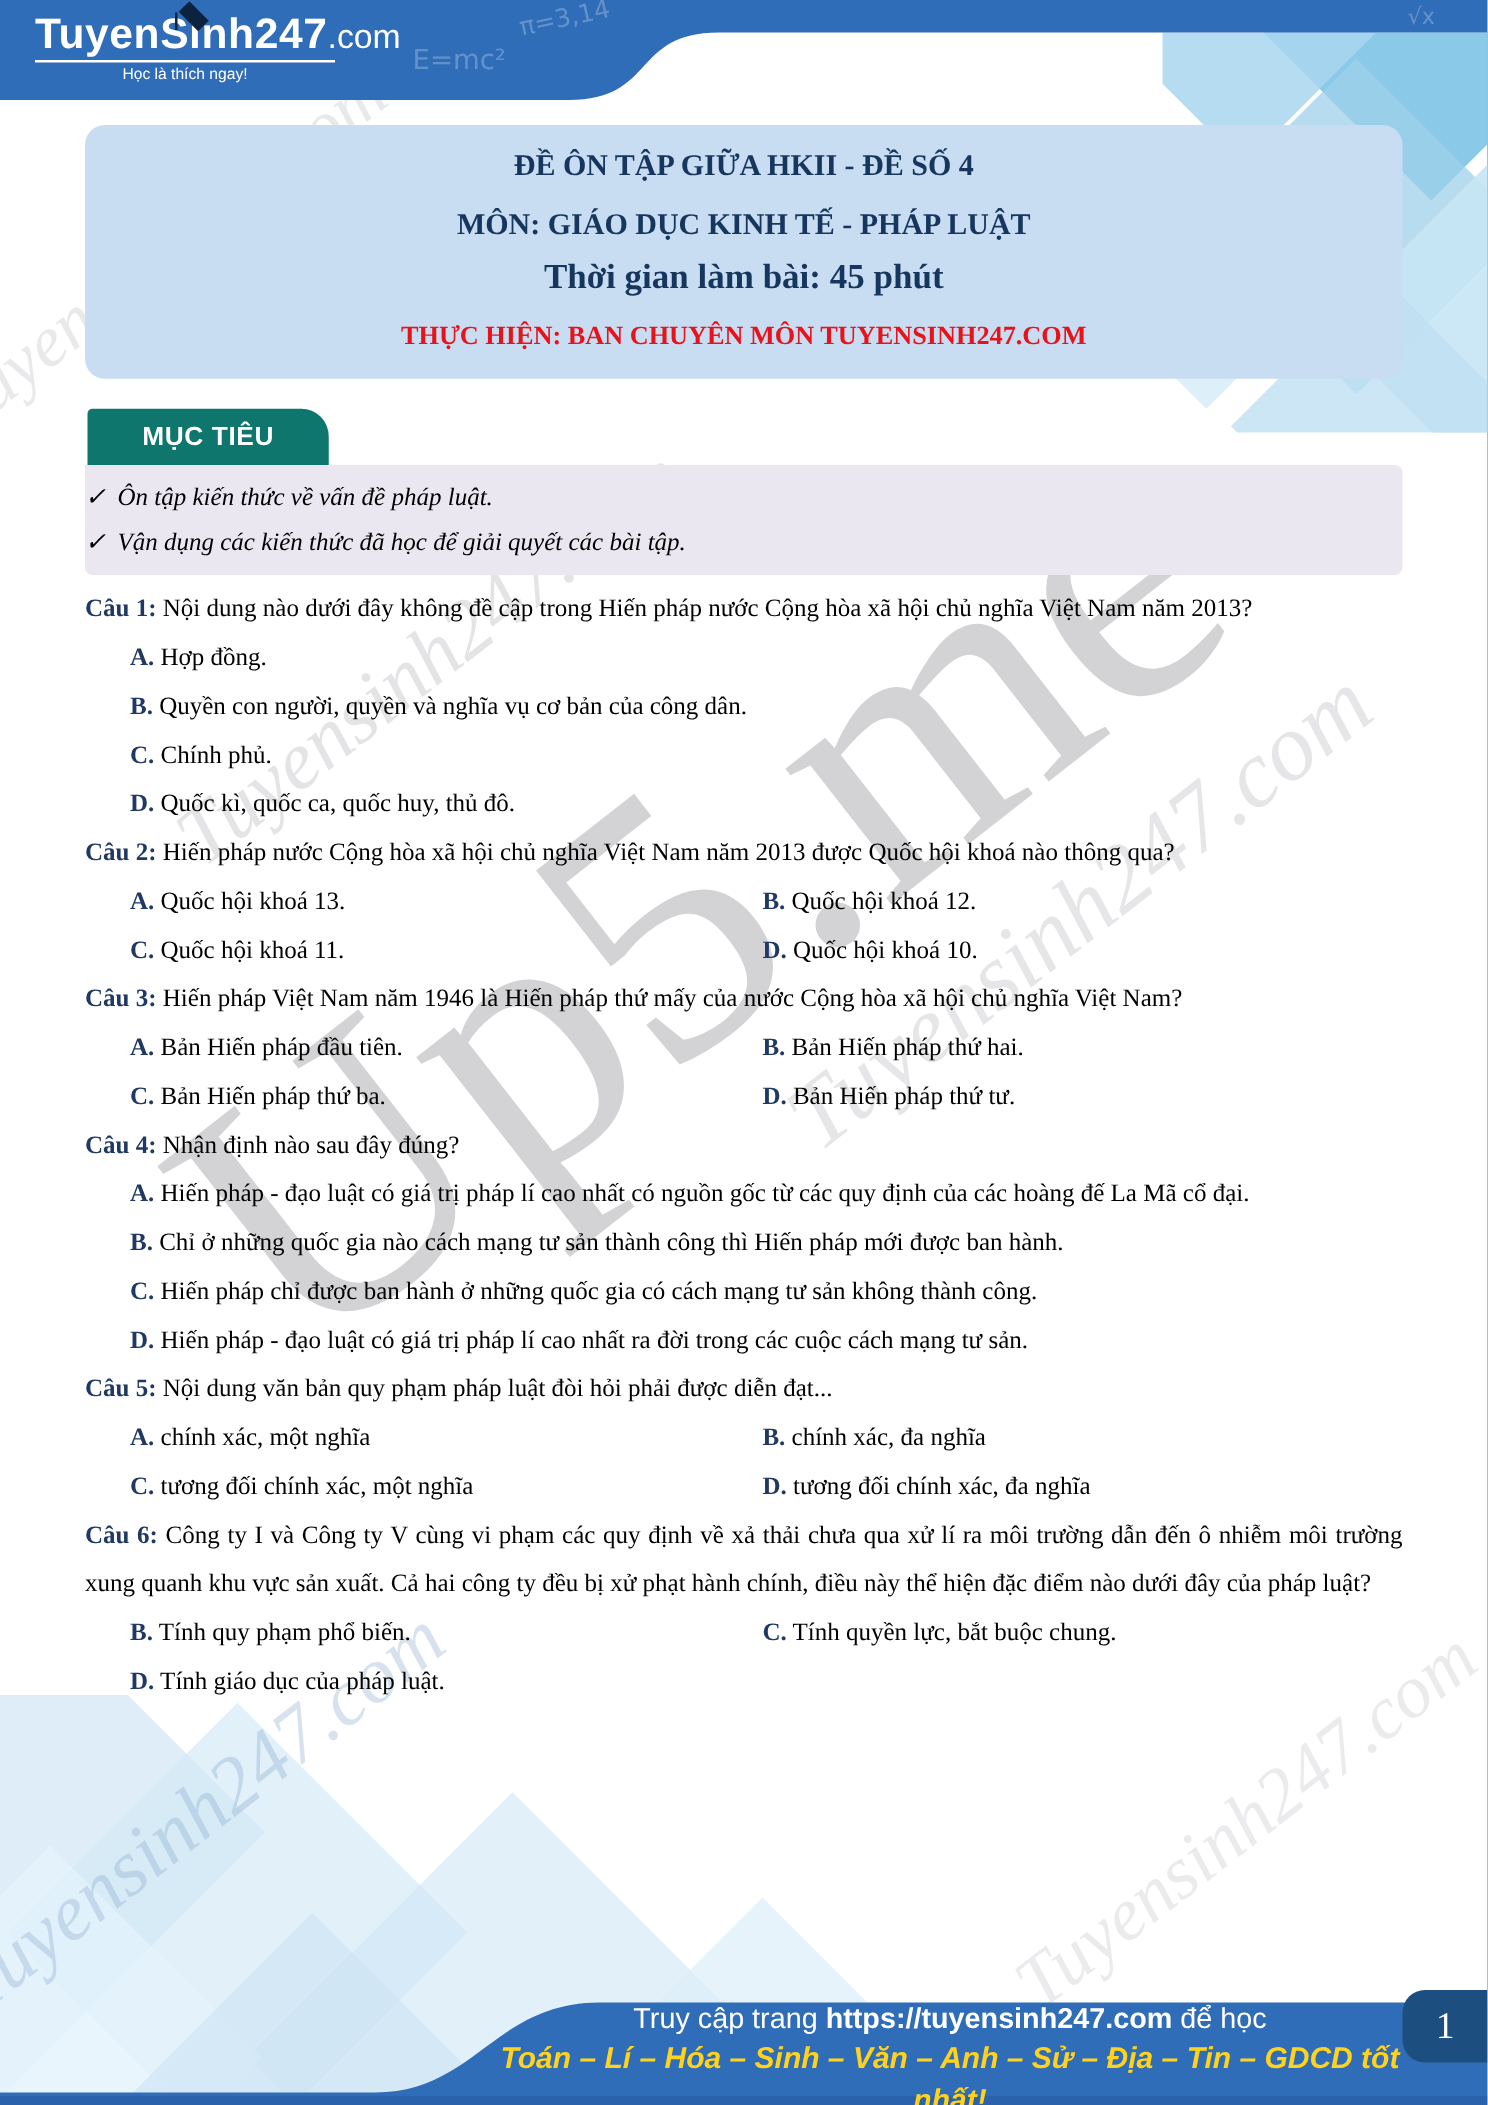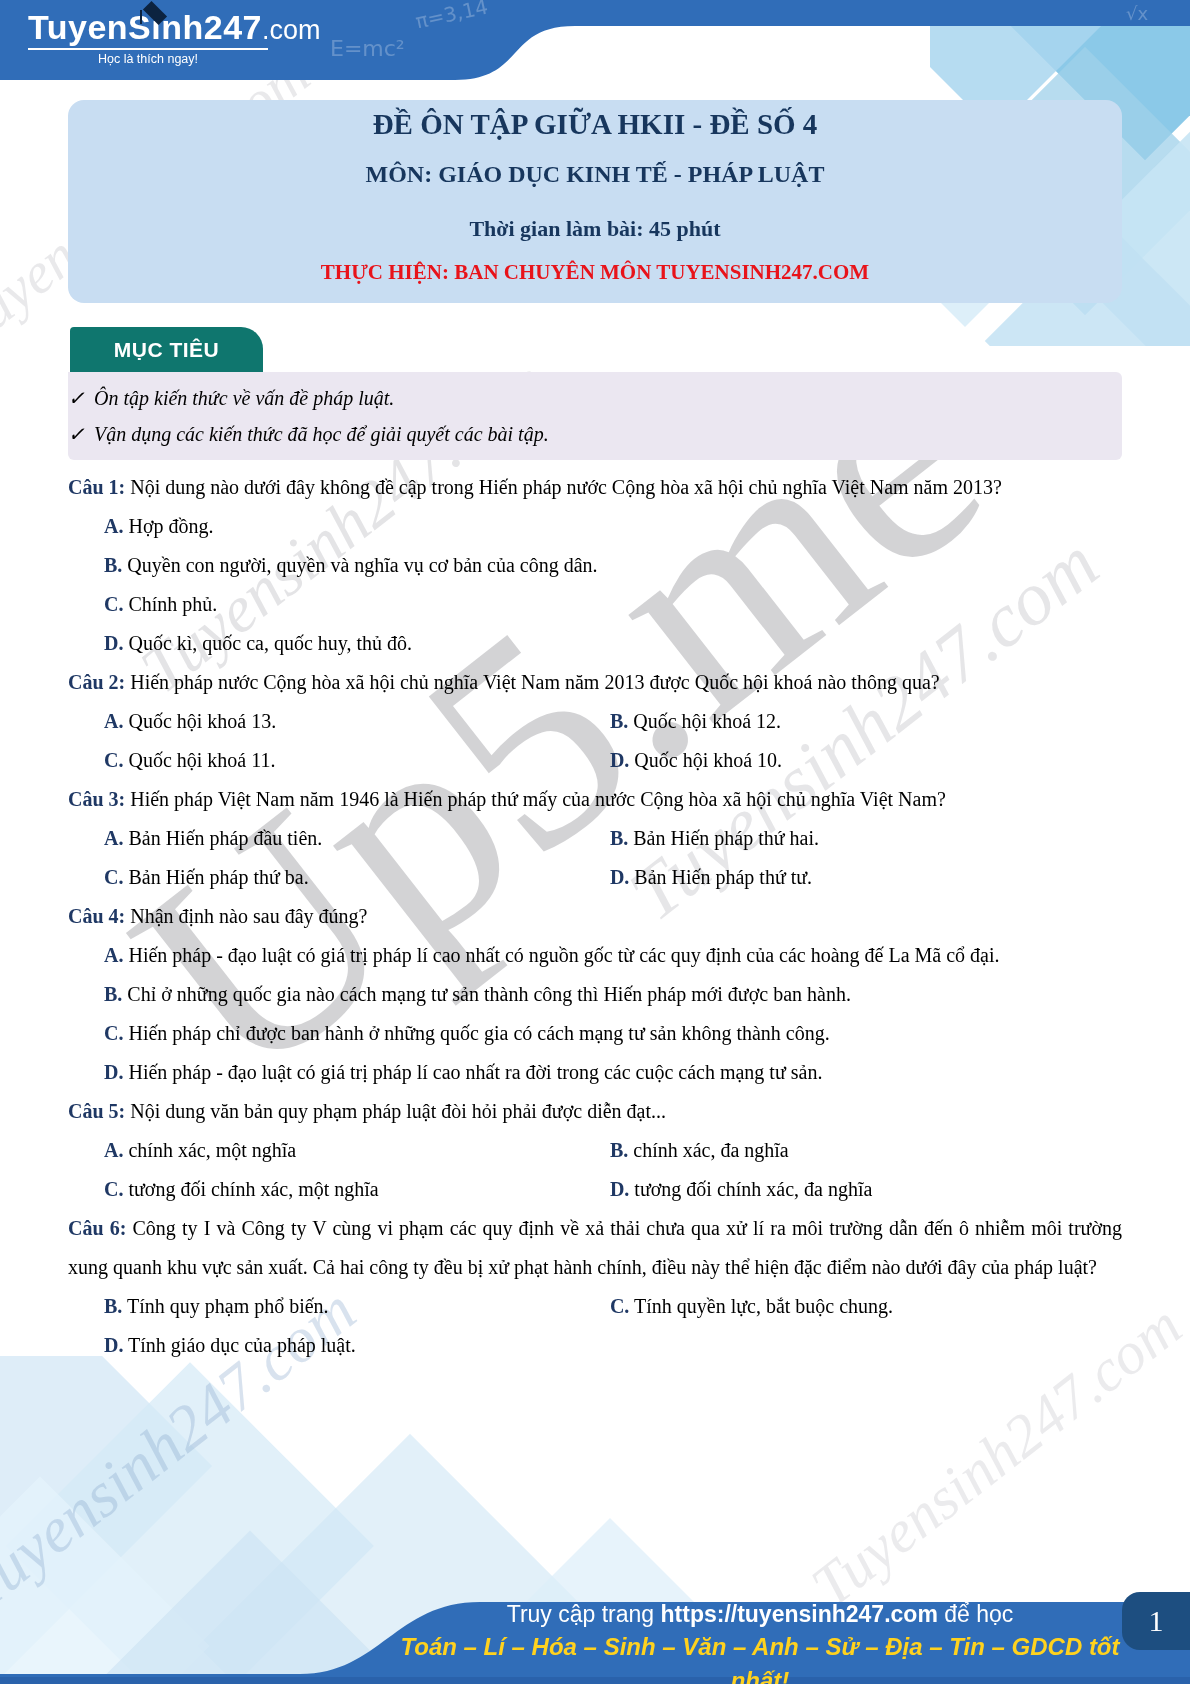--- a/index.html
+++ b/index.html
@@ -31,23 +31,23 @@
          background:#0c2340; transform:rotate(45deg) scaleY(0.55); }
   .cap-tassel { position:absolute; left:112px; top:2px; width:2px; height:14px; background:#0c2340; }
   .doodle { position:absolute; z-index:4; color:rgba(255,255,255,0.25);
             font-family:"DejaVu Sans",sans-serif; pointer-events:none; }
   
   .title-box {
     position:absolute; left:68px; top:100px; width:1054px; height:203px;
     background:#c8ddf2; border-radius:16px; z-index:2;
     text-align:center; color:#17365d; font-weight:bold;
   }
-  .title-l1 { margin-top:8px; font-size:29px; }
+  .title-l1 { margin-top:20px; font-size:24px; }
   .title-l2 { margin-top:20px; font-size:24px; }
-  .title-l3 { margin-top:28px; font-size:22px; }
+  .title-l3 { margin-top:12px; font-size:28px; }
   .title-l4 { margin-top:18px; font-size:21px; color:#e8131a; }
   
   .badge {
     position:absolute; left:70px; top:327px; width:193px; height:45px; z-index:2;
     background:#0f766e; color:#fff; border-radius:4px 22px 0 0;
     font-family:"Liberation Sans","DejaVu Sans",sans-serif;
     font-weight:bold; font-size:21px; letter-spacing:0.5px;
     display:flex; align-items:center; justify-content:center;
   }
   .objectives-box {

